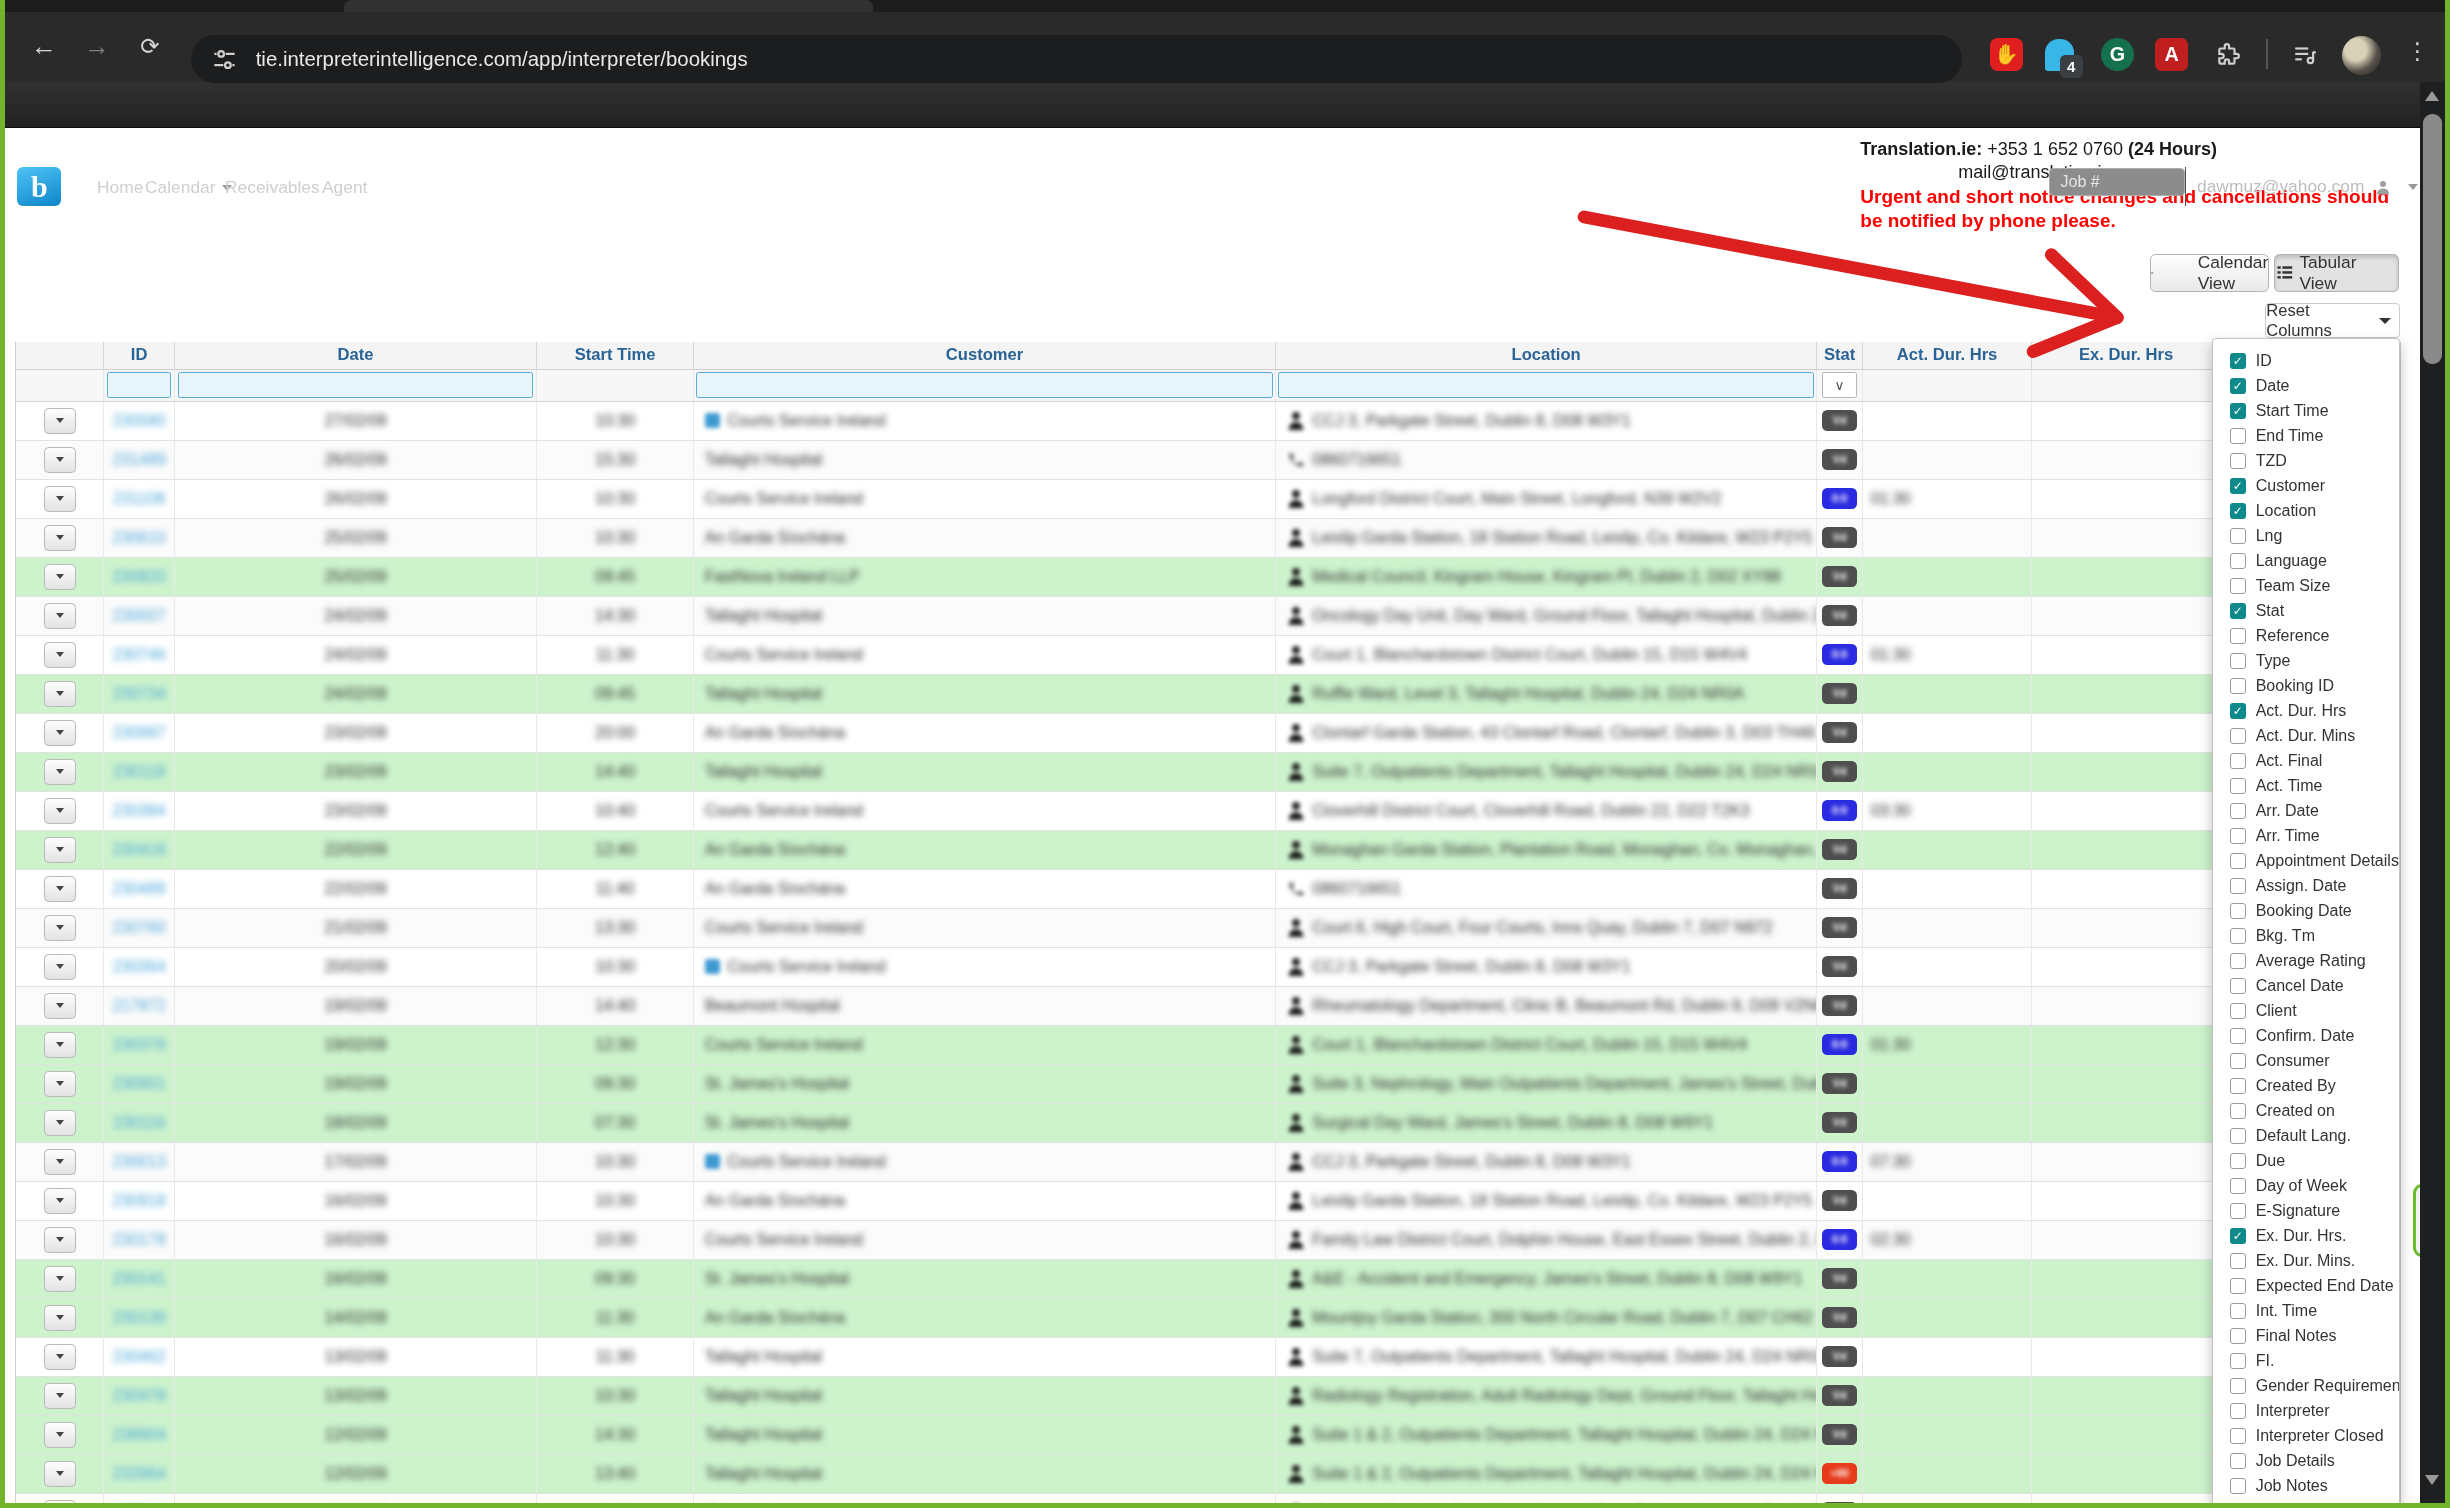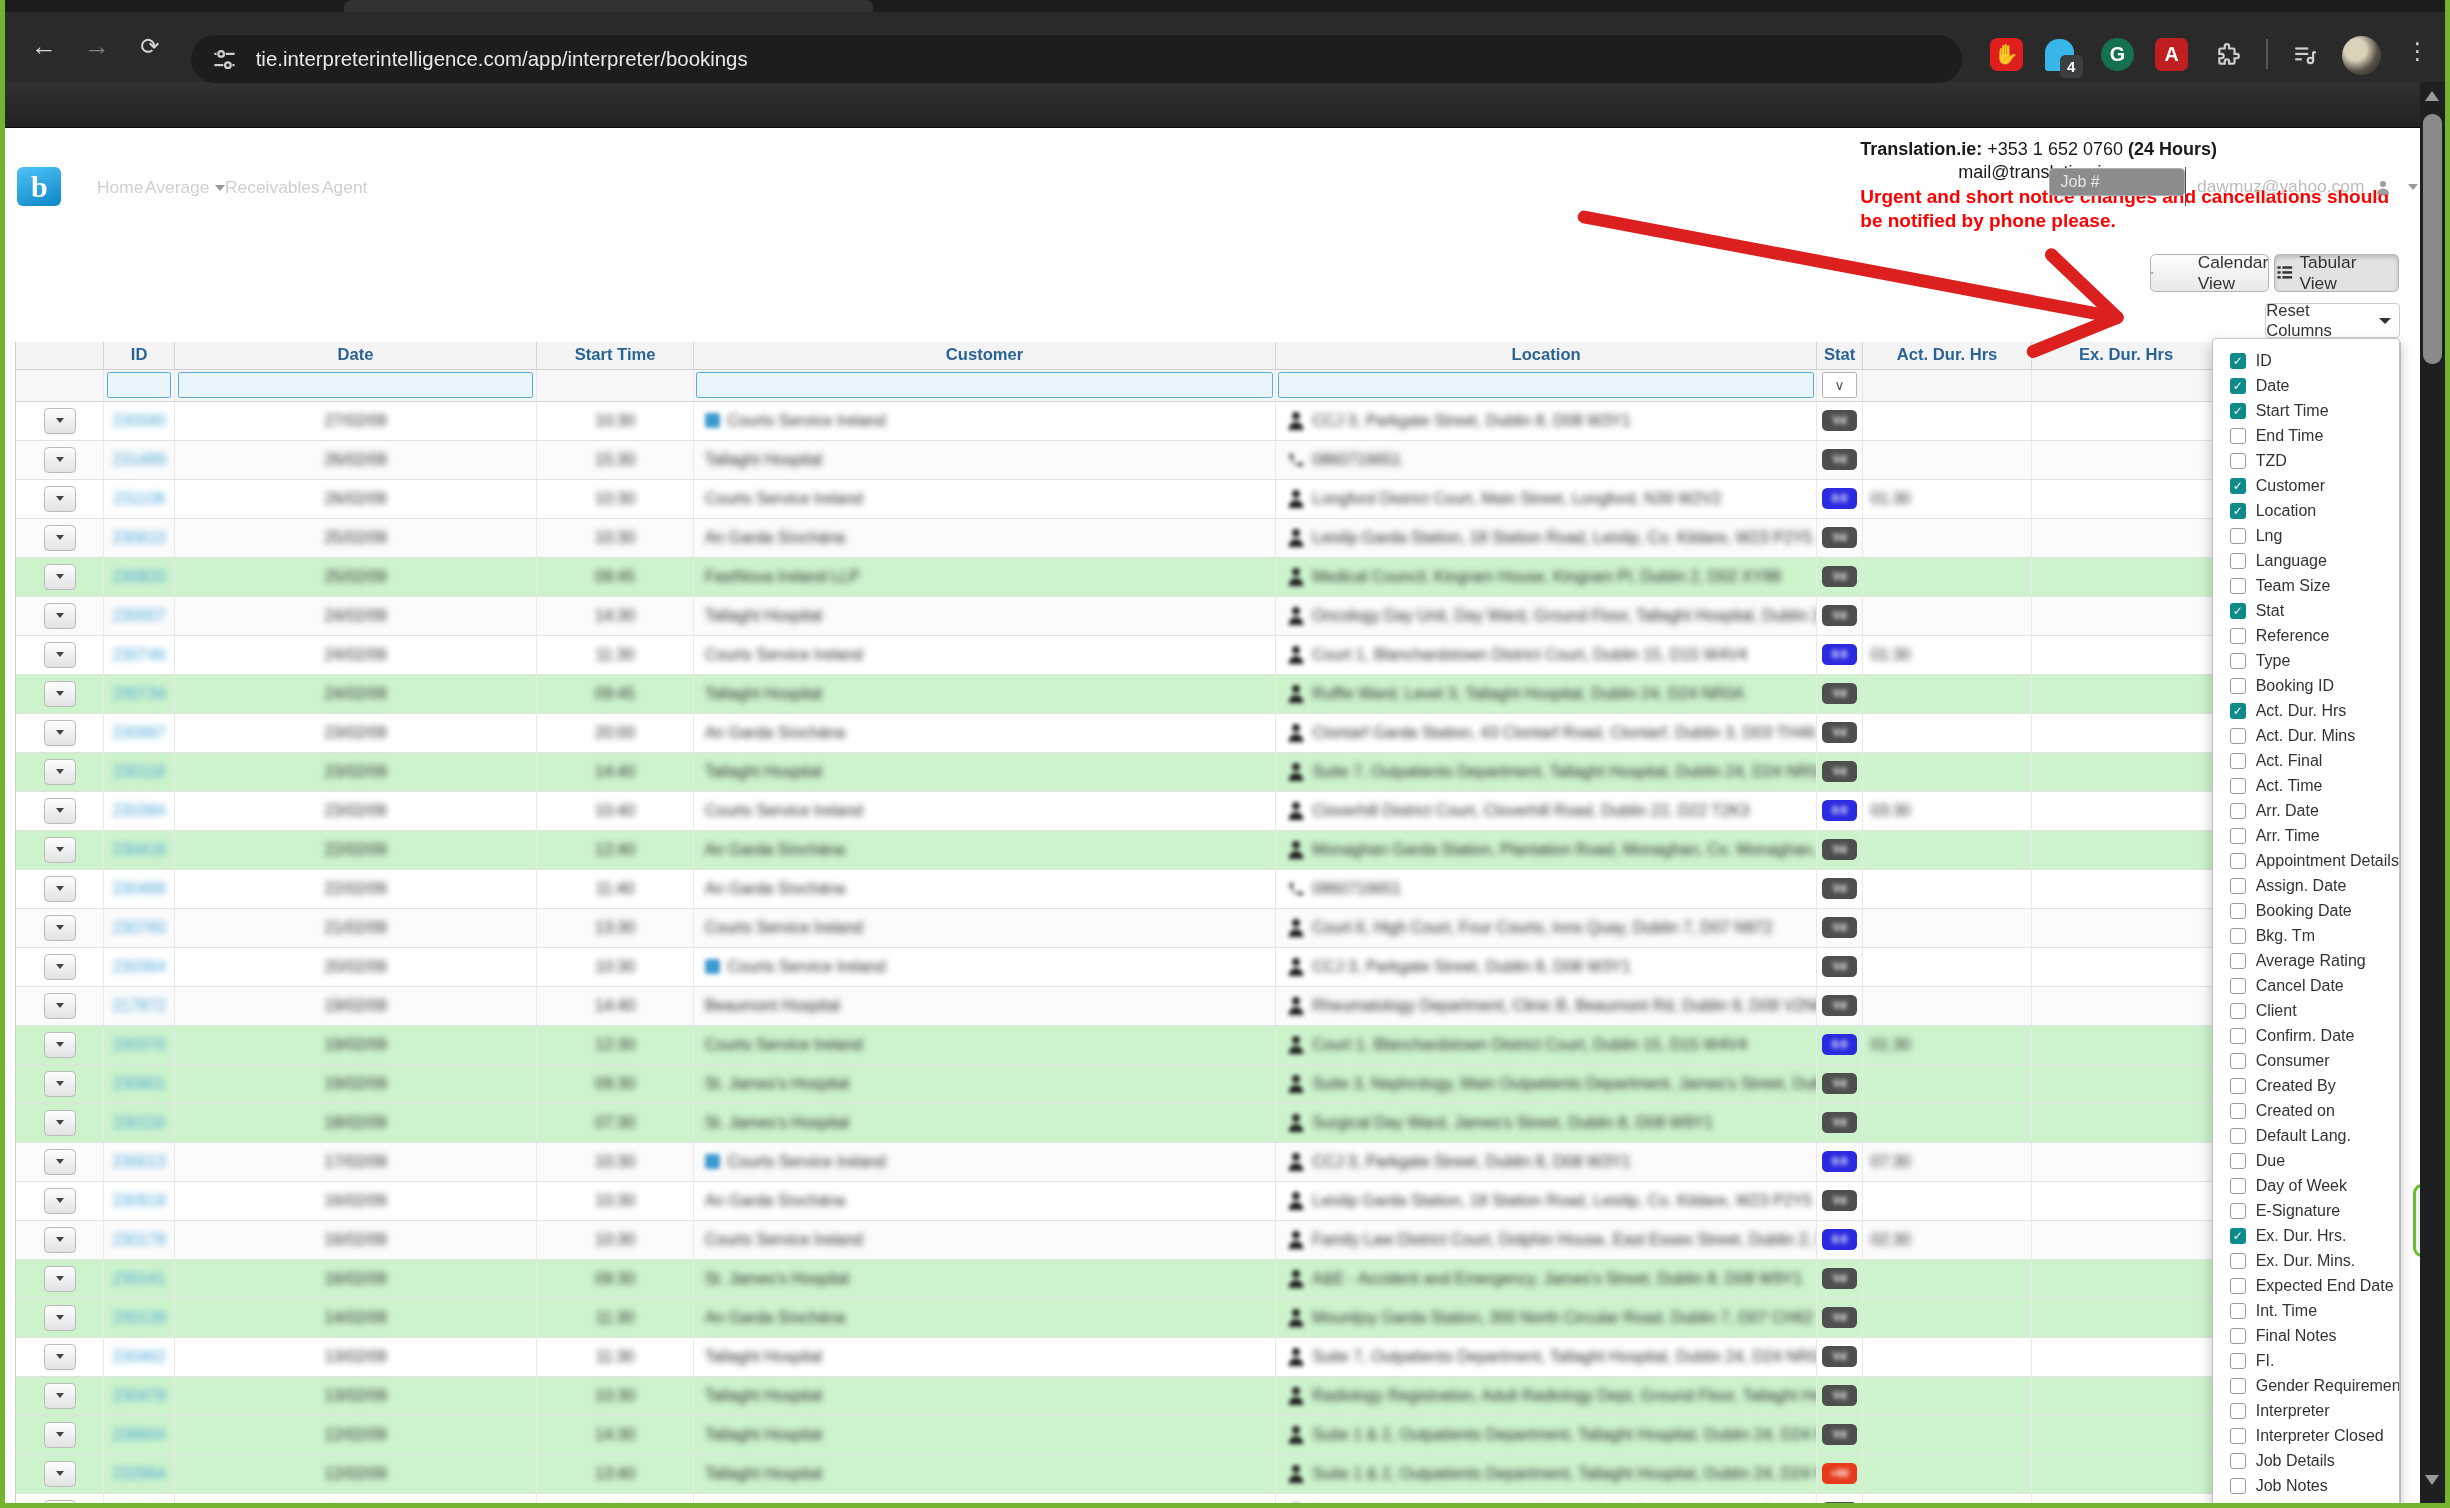--- a/index.html
+++ b/index.html
@@ -182,21 +182,21 @@
 </div>
 <div class="abs" id="scrollbar">
   <div class="abs sb-arrow" id="sb-up"></div>
   <div class="abs" id="sb-thumb"></div>
   <div class="abs sb-arrow" id="sb-down"></div>
 </div>
 
 <div class="abs" id="appnav">
   <div class="abs" id="blogo">b</div>
   <div class="abs navitem" style="left:97px;">Home</div>
-  <div class="abs navitem" style="left:145px;"><span>Average</span><span class="navcaret"></span></div>
+  <div class="abs navitem" style="left:145px;"><span>Calendar</span><span class="navcaret"></span></div>
   <div class="abs navitem" style="left:225px;">Receivables</div>
   <div class="abs navitem" style="left:322px;">Agent</div>
   <div class="abs" id="job-input">Job #</div>
   <div class="abs" id="nav-divider"></div>
   <div class="abs" id="email-block">
     <span>dawmuz@yahoo.com</span>
     <svg class="user-glyph" viewBox="0 0 24 24" fill="currentColor">
         <circle cx="12" cy="8" r="4"></circle>
         <path d="M4 22c0-5 3.5-8 8-8s8 3 8 8z"></path>
       </svg>

